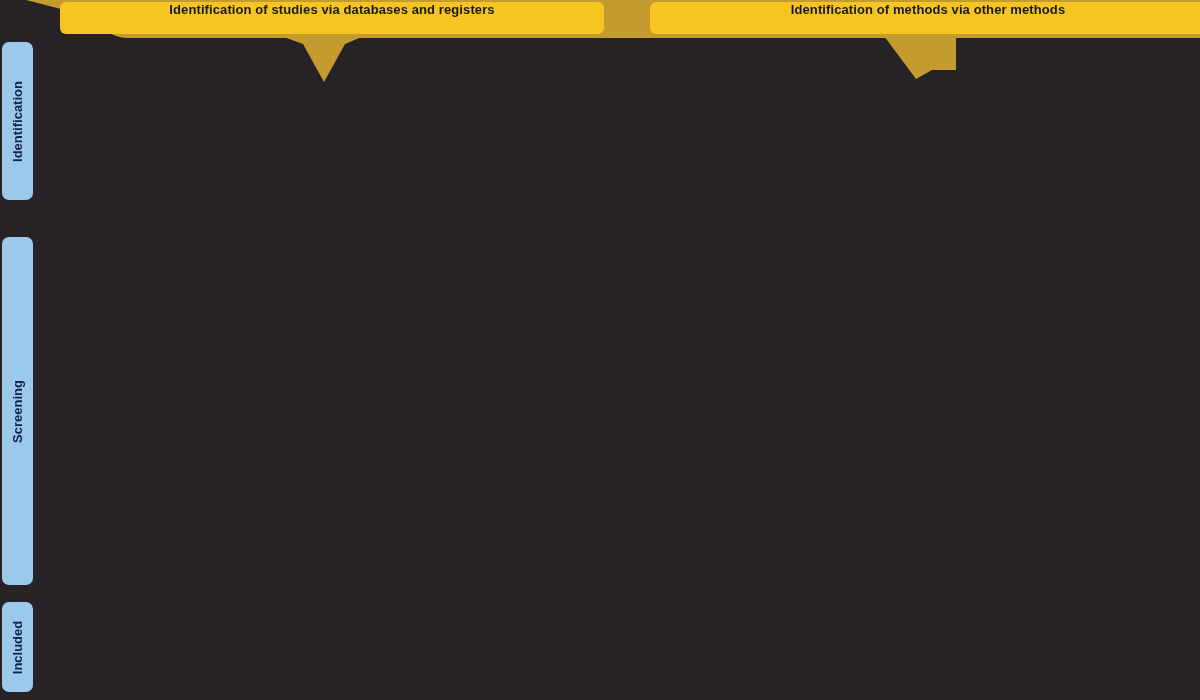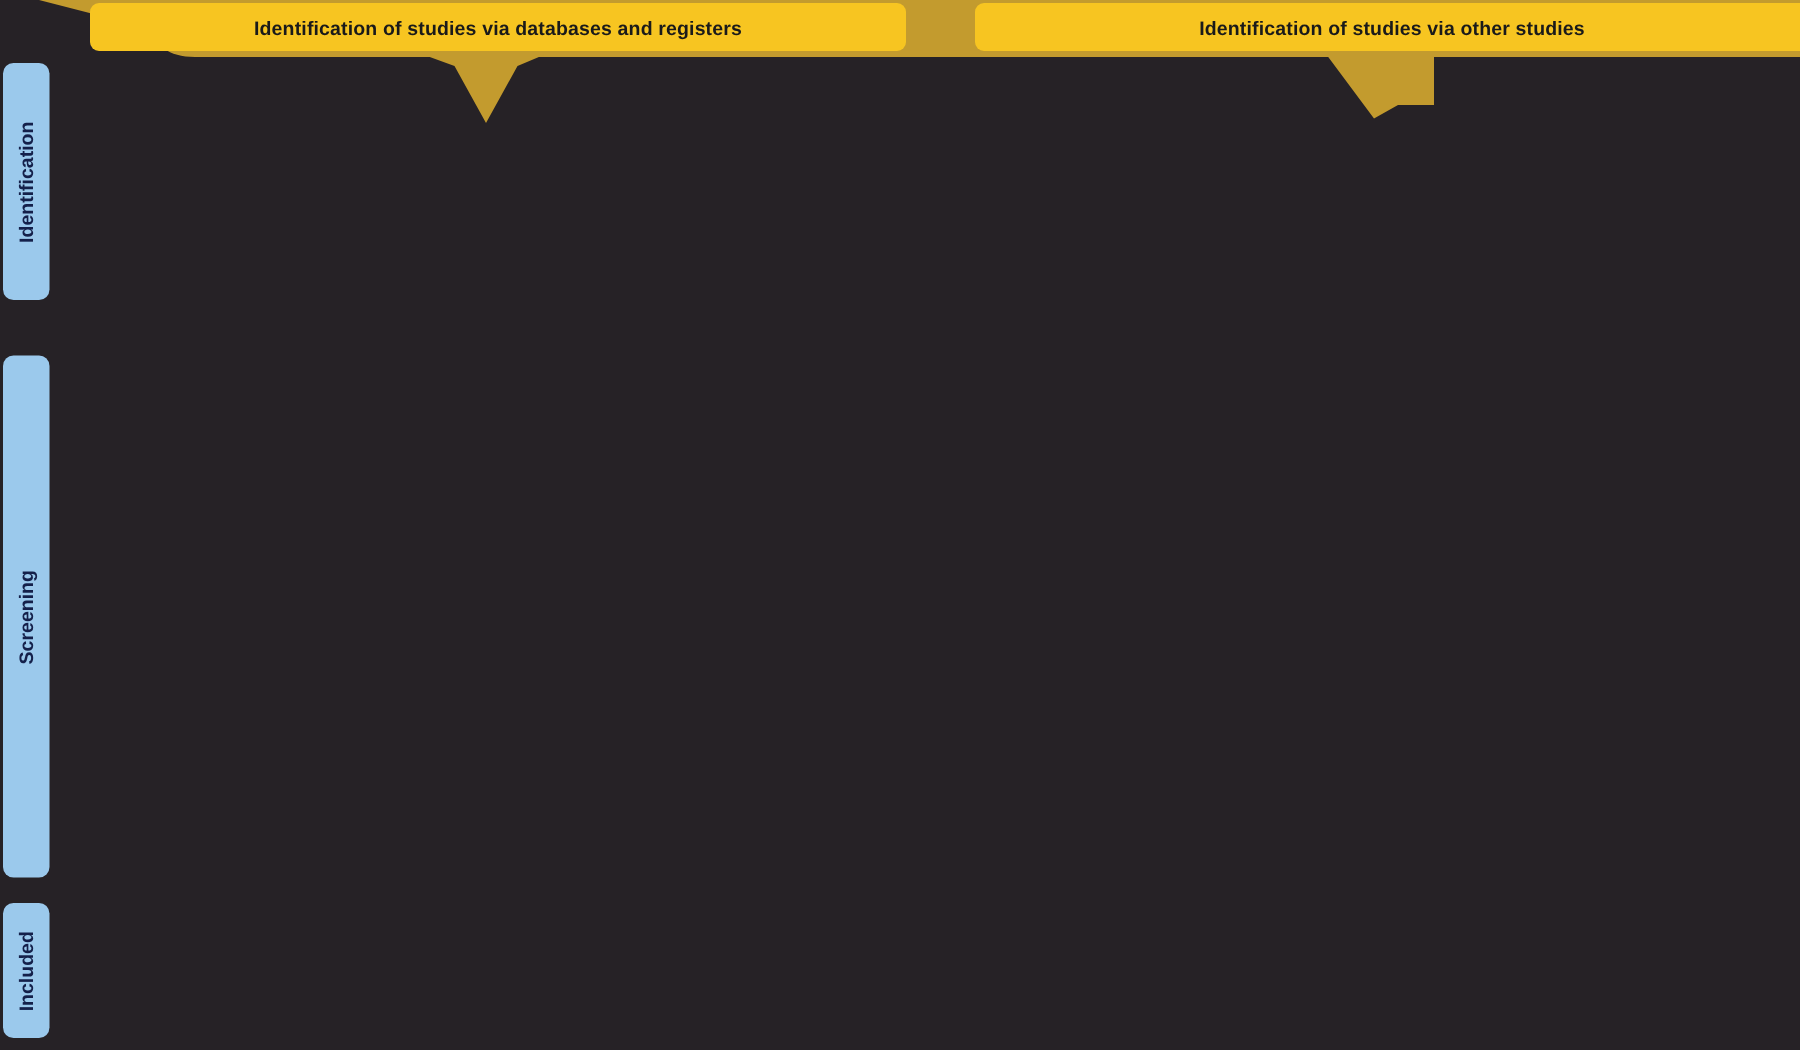--- a/index.html
+++ b/index.html
@@ -30,21 +30,21 @@
   }
 
   
   .banner {
     position: absolute;
     top: 2px;
     height: 32px;
     background: #F7C521;
     border-radius: 6px;
     display: flex;
-    align-items: center;
+    align-items: flex-start;
     justify-content: center;
     box-sizing: border-box;
     padding: 0 10px;
   }
   .banner-text {
     color: #1A1A1A;
     font-size: 13px;
     font-weight: bold;
     letter-spacing: 0.1px;
     white-space: nowrap;
@@ -99,21 +99,21 @@
     <path fill="#C39B2E" d="M 281 36 L 364 36 L 345 44 L 324 82 L 303 44 Z"></path>
 
     <path fill="#C39B2E" d="M 884 36 L 956 36 L 956 70 L 932 70 L 916 79 Z"></path>
   </svg>
 
   <div class="banner" id="banner-databases">
     <span class="banner-text">Identification of studies via databases and registers</span>
   </div>
 
   <div class="banner" id="banner-other">
-    <span class="banner-text">Identification of studies via other studies</span>
+    <span class="banner-text">Identification of methods via other methods</span>
   </div>
 
   <div class="stage-pill" id="stage-identification">
     <span class="stage-label">Identification</span>
   </div>
 
   <div class="stage-pill" id="stage-screening">
     <span class="stage-label">Screening</span>
   </div>
 

